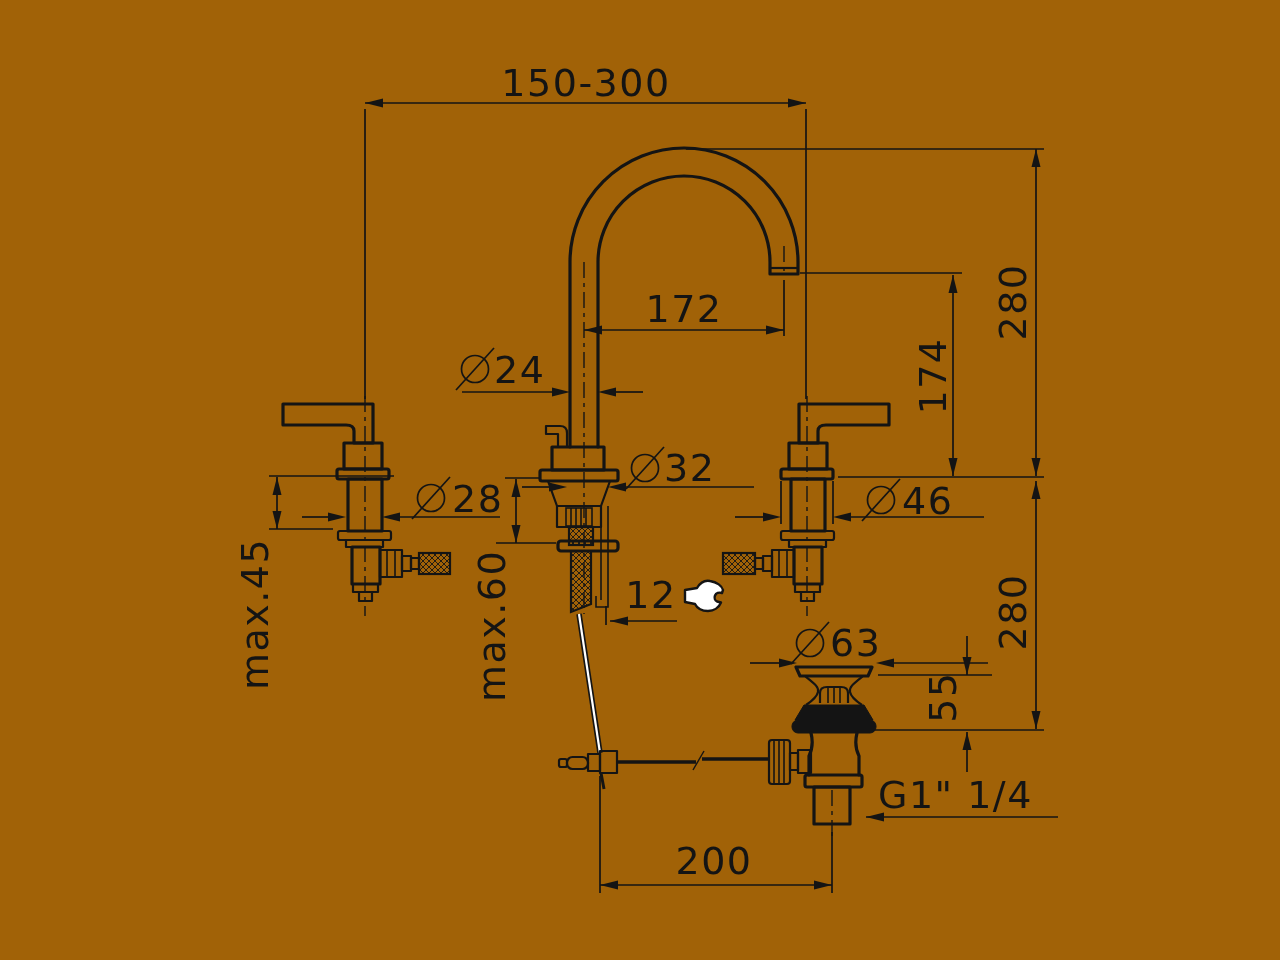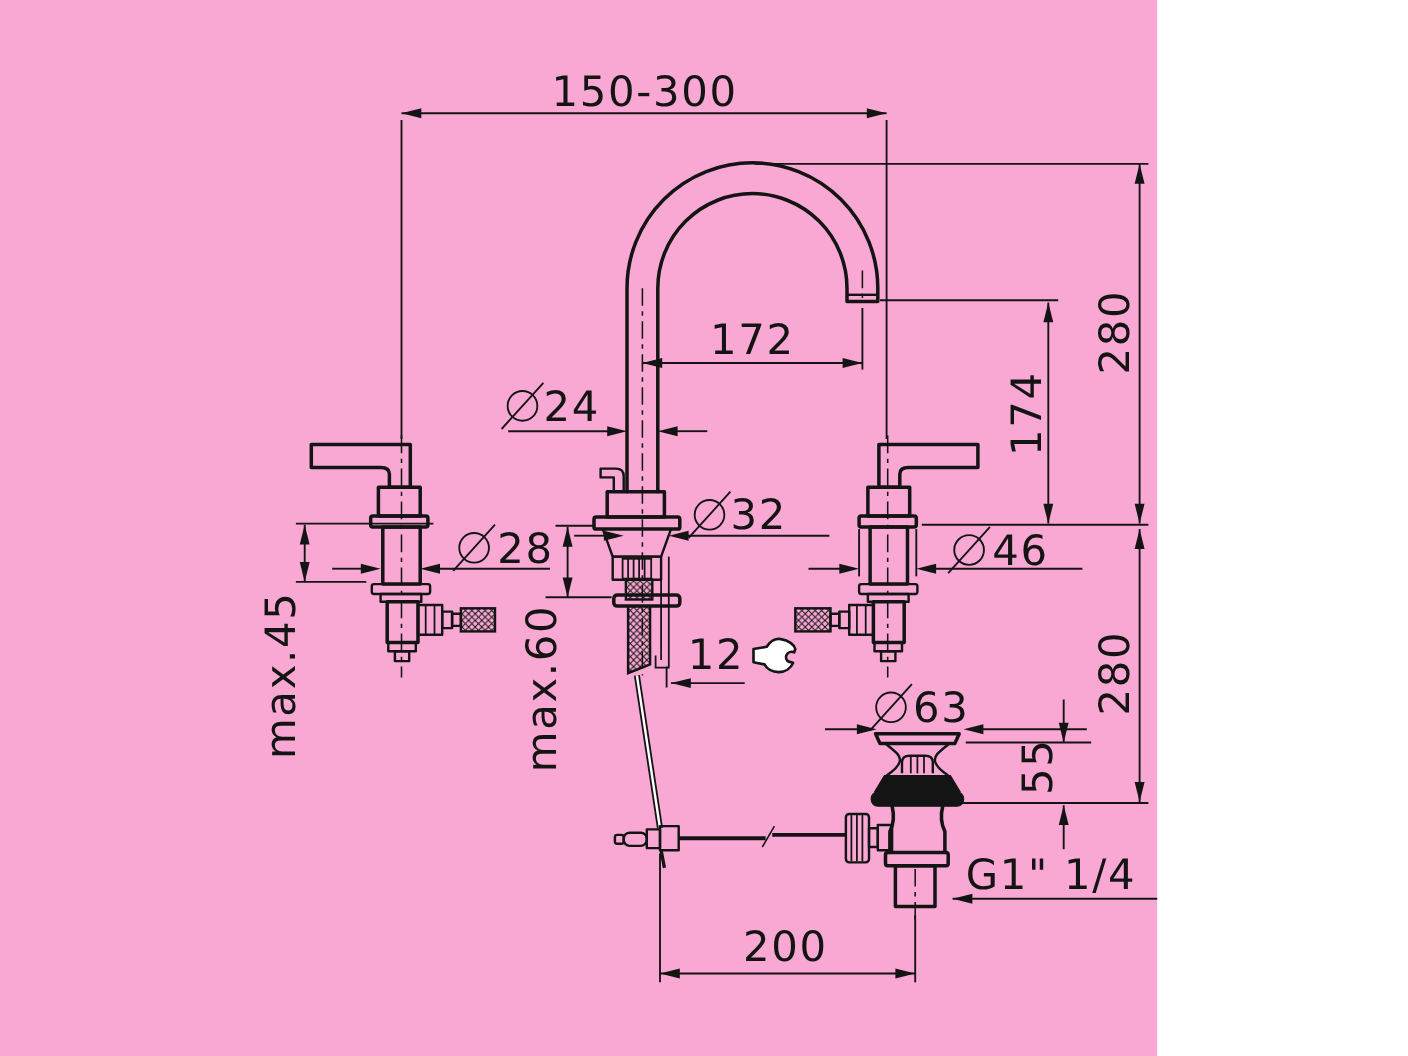--- a/index.html
+++ b/index.html
@@ -1,16 +1,16 @@
 <!DOCTYPE html>
 <html><head>
 <meta charset="utf-8">
 <style>
   html,body{margin:0;padding:0;background:#ffffff;}
-  .stage{width:1052px;height:960px;position:relative;background:#f9a8d4;overflow:hidden;}
+  .stage{width:1280px;height:960px;position:relative;background:#a16207;overflow:hidden;}
   svg{display:block;}
   svg text{
     font-family:"DejaVu Sans","Liberation Sans",sans-serif;
     font-size:38px;
     fill:#141414;
     letter-spacing:1.5px;
   }
   .part{fill:none;stroke:#141414;stroke-width:3.2;stroke-linejoin:round;stroke-linecap:round;}
   .part-med{fill:none;stroke:#141414;stroke-width:2.2;stroke-linejoin:round;}
   .part-thin{fill:none;stroke:#141414;stroke-width:1.6;}

